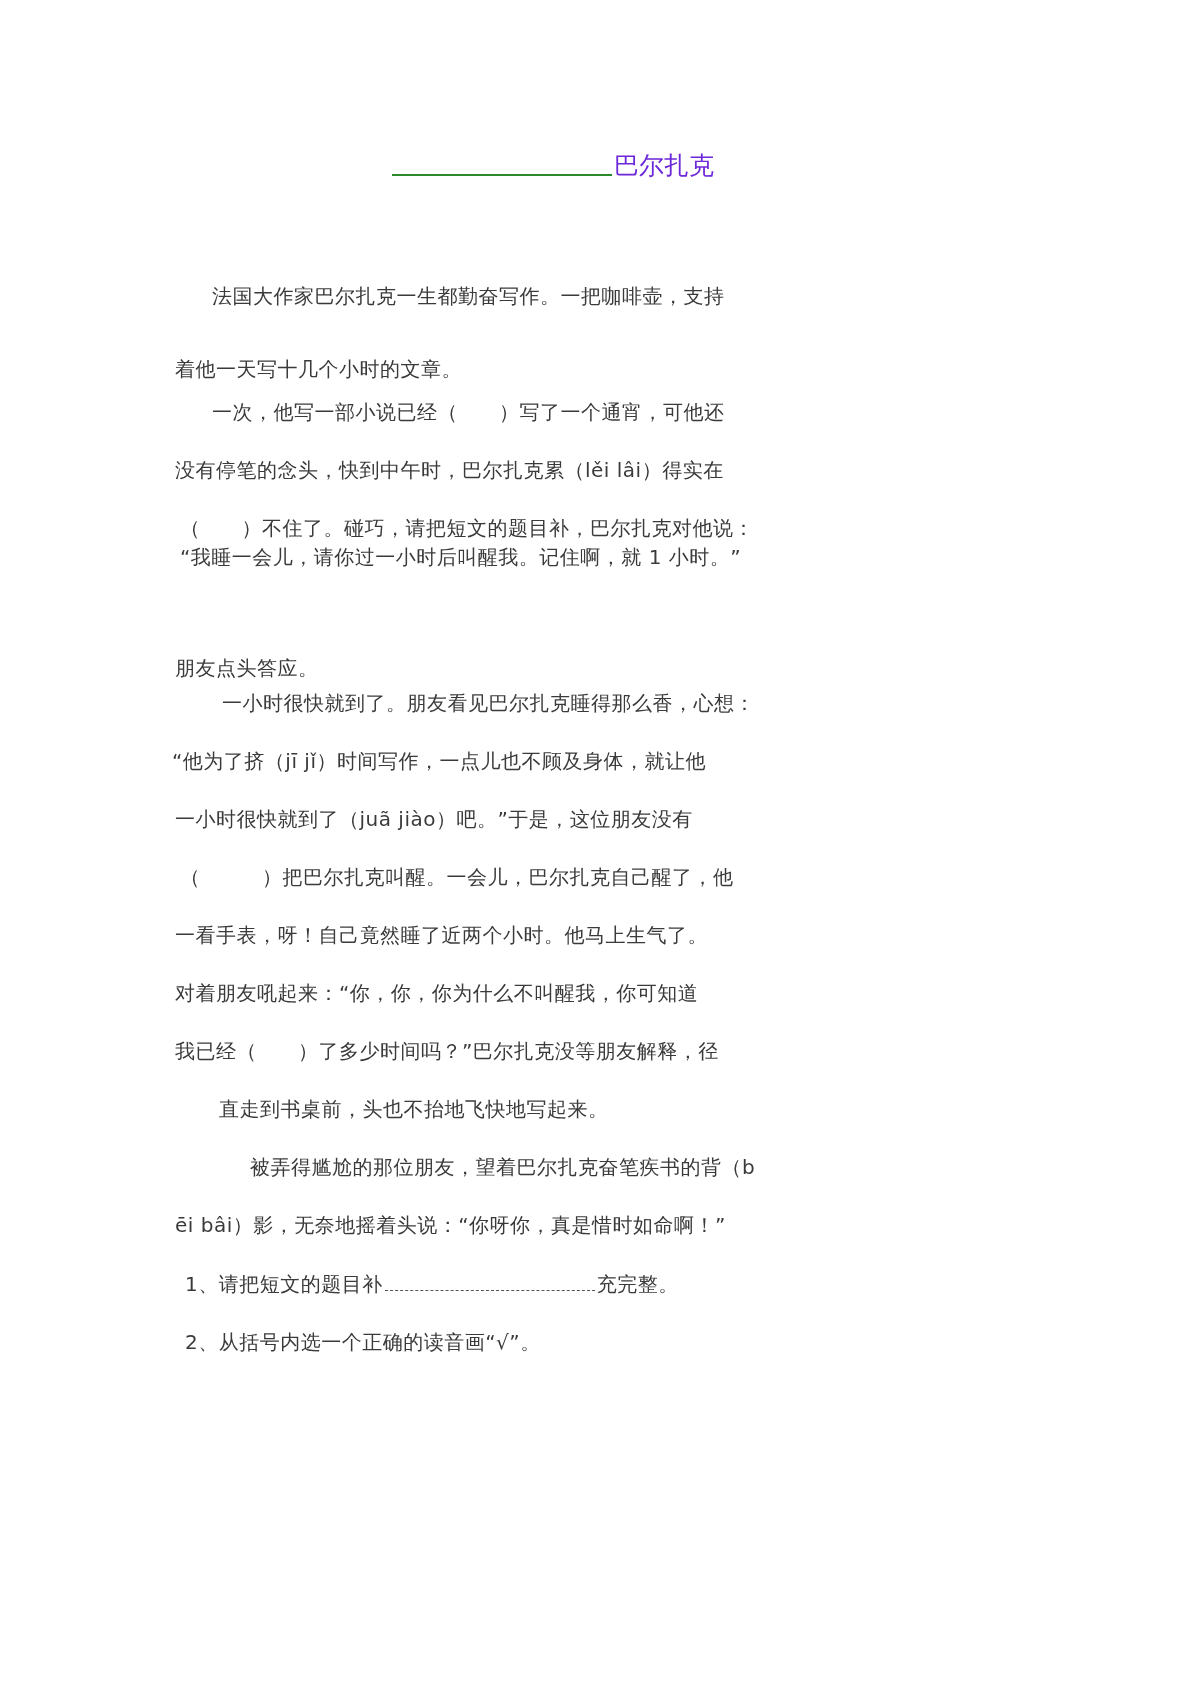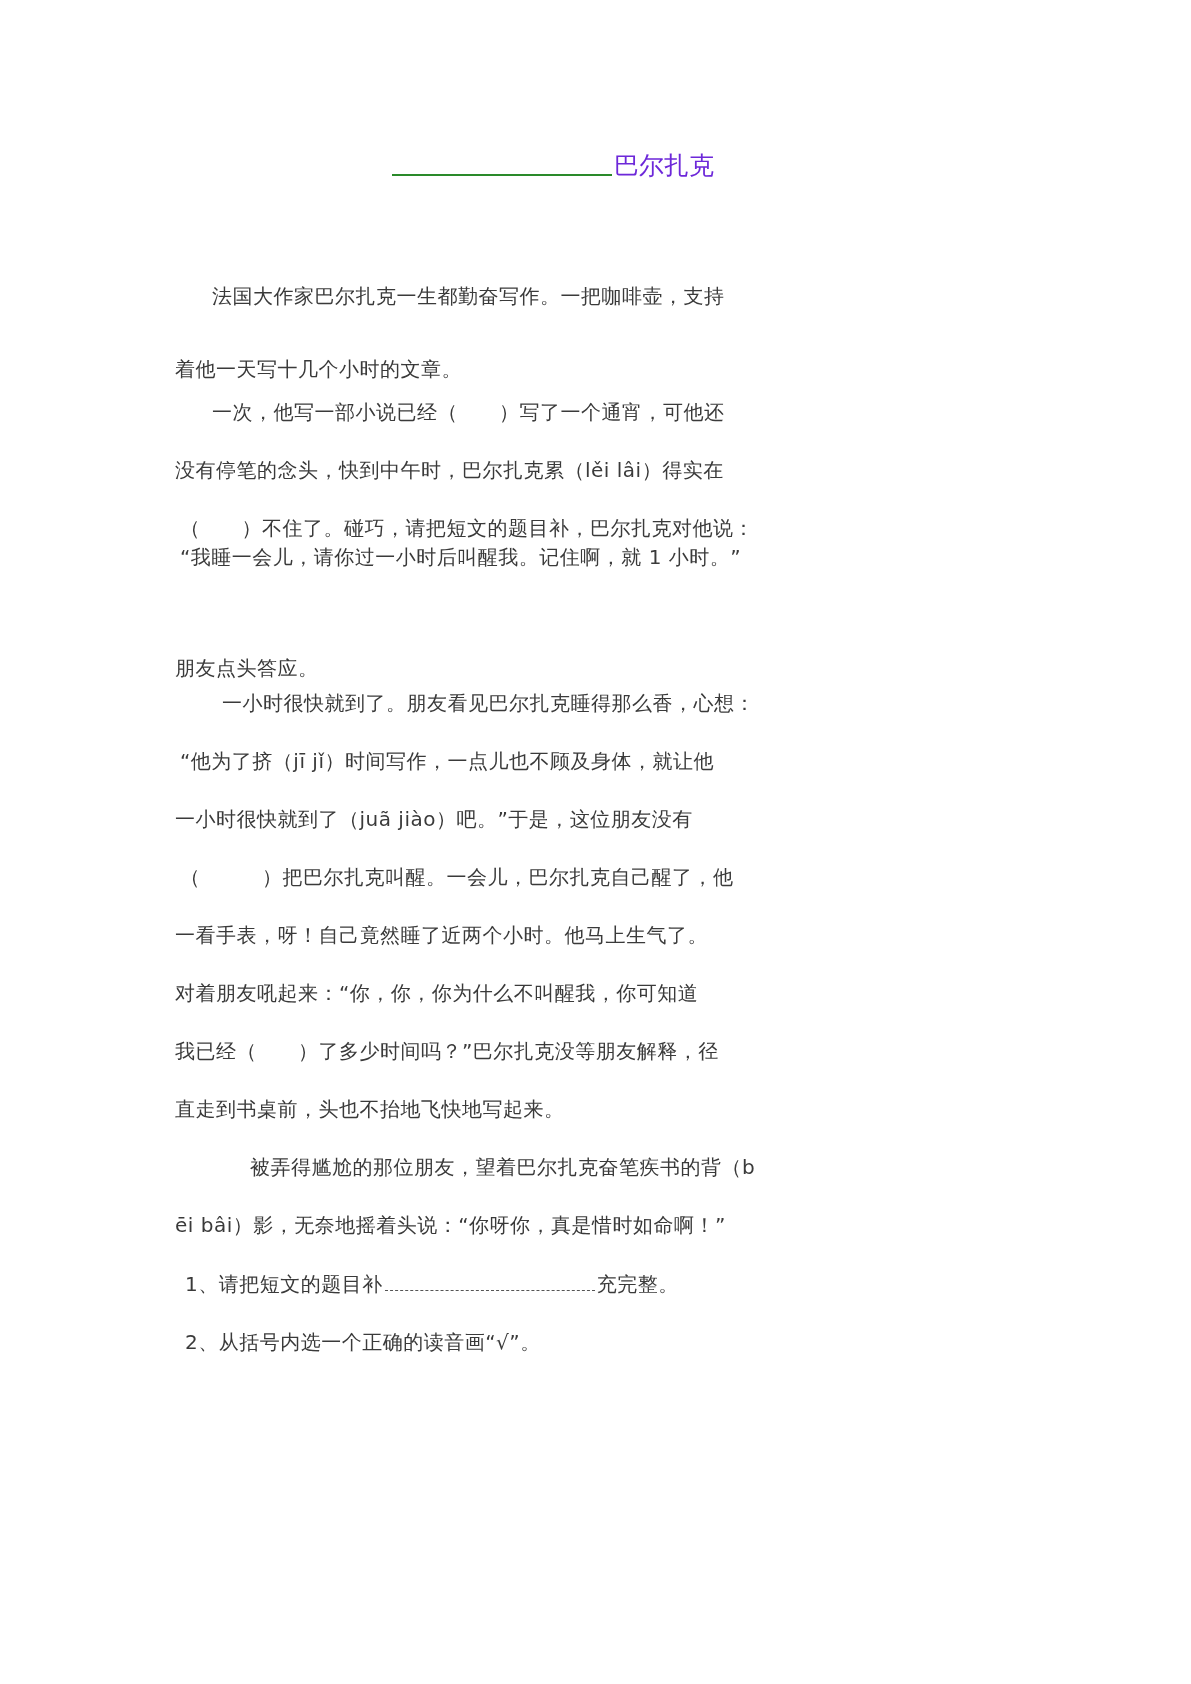--- a/index.html
+++ b/index.html
@@ -70,27 +70,27 @@
   </div>
 
   <div class="line" style="top:276px; left:212px;">法国大作家巴尔扎克一生都勤奋写作。一把咖啡壶，支持</div>
   <div class="line" style="top:330px;margin-top:19px;">着他一天写十几个小时的文章。</div>
   <div class="line" style="top:392px; left:212px;">一次，他写一部小说已经（　　）写了一个通宵，可他还</div>
   <div class="line" style="top:450px;">没有停笔的念头，快到中午时，巴尔扎克累（lěi lâi）得实在</div>
   <div class="line" style="top:508px; left:180px;">（　　）不住了。碰巧，请把短文的题目补，巴尔扎克对他说：</div>
   <div class="line" style="top:537px; left:180px;">“我睡一会儿，请你过一小时后叫醒我。记住啊，就 1 小时。”</div>
   <div class="line" style="top:648px;">朋友点头答应。</div>
   <div class="line" style="top:683px; left:222px;">一小时很快就到了。朋友看见巴尔扎克睡得那么香，心想：</div>
-  <div class="line" style="top:741px; left:180px;">“他为了挤（jī  jǐ）时间写作，一点儿也不顾及身体，就让他</div>
+  <div class="line" style="top:741px; left:172px;">“他为了挤（jī  jǐ）时间写作，一点儿也不顾及身体，就让他</div>
   <div class="line" style="top:799px;">一小时很快就到了（juã  jiào）吧。”于是，这位朋友没有</div>
   <div class="line" style="top:857px; left:180px;">（　　　）把巴尔扎克叫醒。一会儿，巴尔扎克自己醒了，他</div>
   <div class="line" style="top:915px;">一看手表，呀！自己竟然睡了近两个小时。他马上生气了。</div>
   <div class="line" style="top:973px;">对着朋友吼起来：“你，你，你为什么不叫醒我，你可知道</div>
   <div class="line" style="top:1031px;">我已经（　　）了多少时间吗？”巴尔扎克没等朋友解释，径</div>
-  <div class="line" style="top:1089px;">直走到书桌前，头也不抬地飞快地写起来。</div>
+  <div class="line" style="top:1089px;margin-left:44px;">直走到书桌前，头也不抬地飞快地写起来。</div>
   <div class="line" style="top:1147px; left:222px;margin-left:28px;">被弄得尴尬的那位朋友，望着巴尔扎克奋笔疾书的背（b</div>
   <div class="line" style="top:1205px;">ēi bâi）影，无奈地摇着头说：“你呀你，真是惜时如命啊！”</div>
 
   <div class="line" style="top:1264px; left:185px;">
     <span>1、请把短文的题目补</span><span class="q-blank"></span><span>充完整。</span>
   </div>
 
   <div class="line" style="top:1322px; left:185px;">2、从括号内选一个正确的读音画“√”。</div>
 
 </div>

